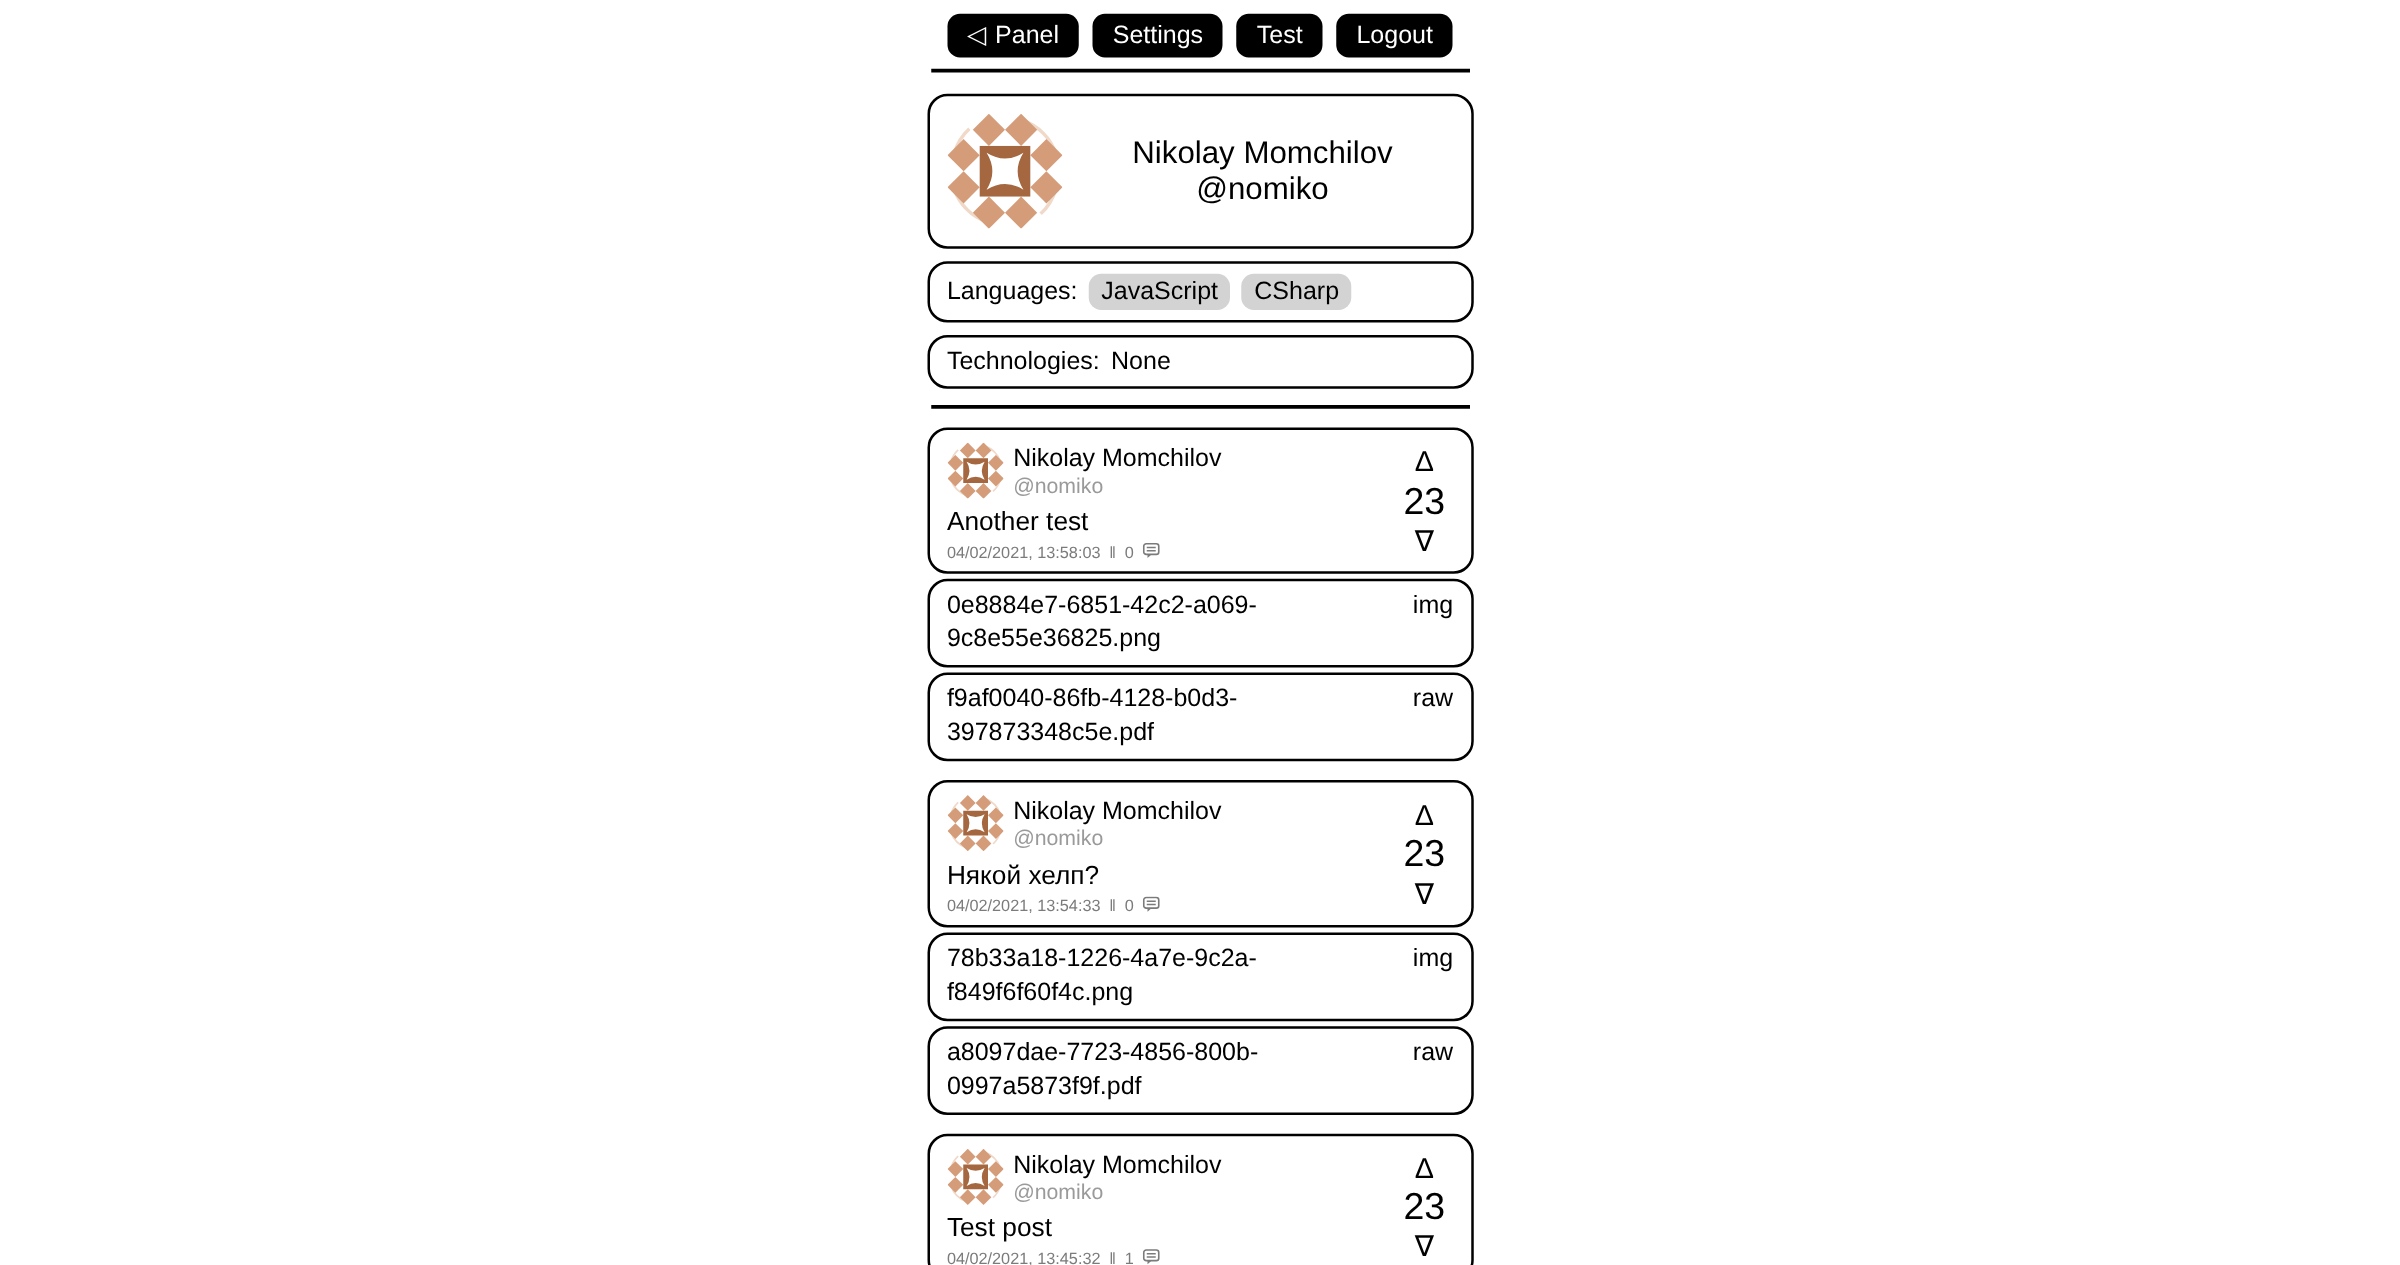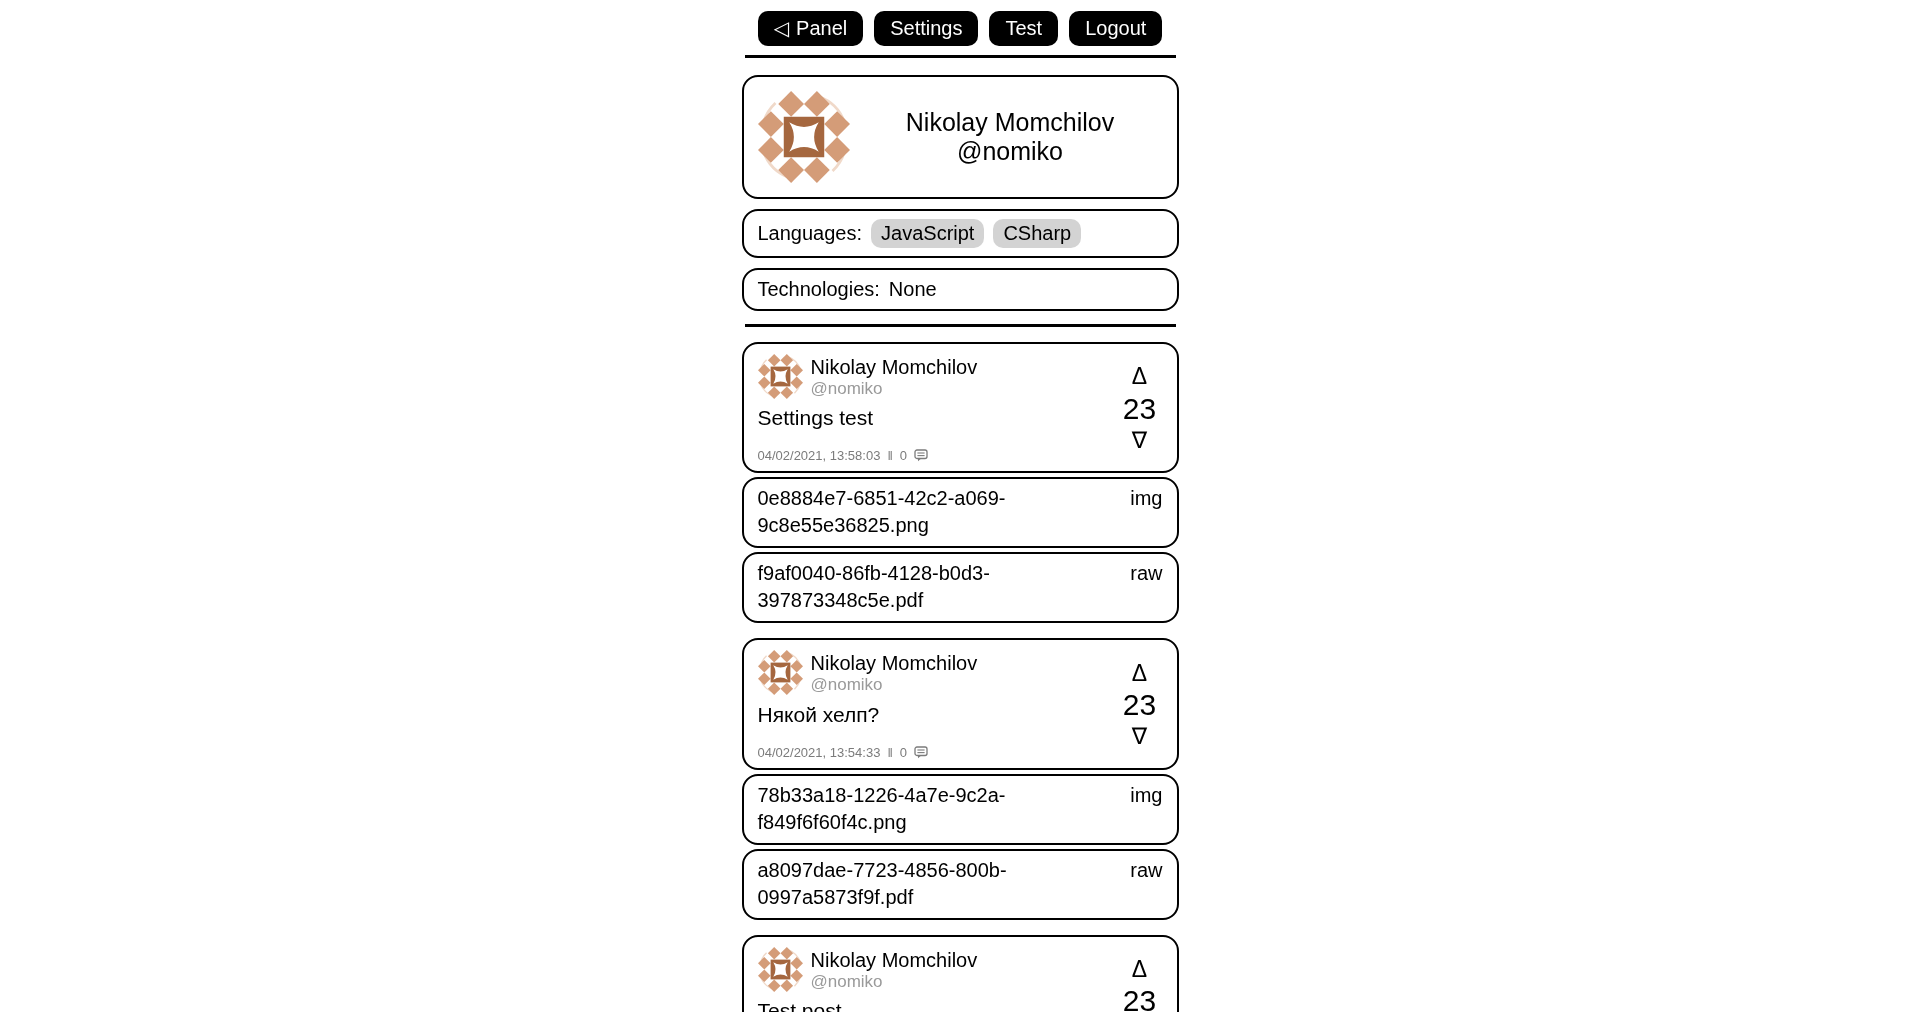--- a/index.html
+++ b/index.html
@@ -89,25 +89,25 @@
     display: flex;
     justify-content: space-between;
     padding: 10px 14px 8px 14px;
   }
   .post-main { flex: 1; min-width: 0; }
   .post-header { display: flex; gap: 8px; align-items: flex-start; }
   .post-author-name { font-size: 20px; line-height: 1.2; padding-top: 1px; }
   .post-author-handle { font-size: 17px; line-height: 1.2; color: var(--handle-text, #9a9a9a); }
   .post-title { font-size: 21px; margin-top: 7px; }
   .post-meta {
-    margin-top: 18px;
+    margin-top: 4px;
     font-size: 13px;
     color: var(--muted-text, #7b7b7b);
     display: flex;
-    align-items: center;
+    align-items: flex-start;
     gap: 7px;
   }
   .post-meta .sep { font-size: 13px; }
   .vote-col {
     width: 46px;
     flex: 0 0 auto;
     display: flex;
     flex-direction: column;
     align-items: center;
     justify-content: center;
@@ -209,21 +209,21 @@
       <div class="post-main">
         <div class="post-header">
           <svg class="avatar-sm">
               <use href="#identicon" xlink:href="#identicon"></use>
             </svg>
           <div>
             <div class="post-author-name">Nikolay Momchilov</div>
             <div class="post-author-handle">@nomiko</div>
           </div>
         </div>
-        <div class="post-title">Settings test</div>
+        <div class="post-title">Another test</div>
         <div class="post-meta">
           <span>04/02/2021, 13:58:03</span>
           <span class="sep">‖</span>
           <span>0</span>
           <svg width="14" height="13" viewBox="0 0 14 13">
             <rect x="1" y="1" width="12" height="8.5" rx="2" fill="none" stroke="#7b7b7b" stroke-width="1.3"></rect>
             <line x1="3.4" y1="4" x2="10.6" y2="4" stroke="#7b7b7b" stroke-width="1.1"></line>
             <line x1="3.4" y1="6.6" x2="10.6" y2="6.6" stroke="#7b7b7b" stroke-width="1.1"></line>
             <path d="M4,9.5 L4,12.3 L7.2,9.5 Z" fill="#7b7b7b"></path>
           </svg>

